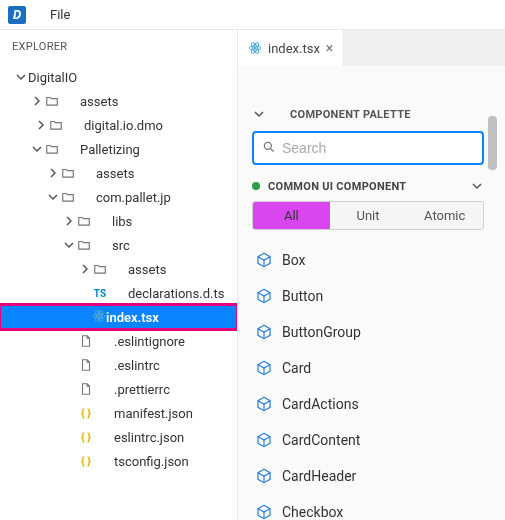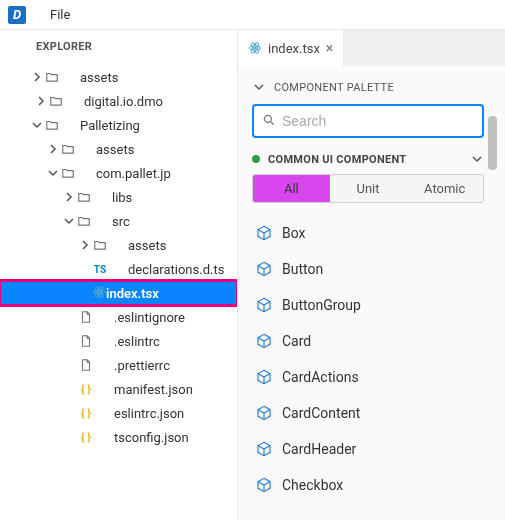--- a/index.html
+++ b/index.html
@@ -44,24 +44,23 @@
 .left {
   width: 238px;
   border-right: 1px solid #e8e8e8;
   display: flex;
   flex-direction: column;
   overflow: hidden;
 }
 .explorer-header {
   padding: 10px 12px 6px 12px;
   font-size: 11px;
-  font-weight: 700;
+  font-weight: 400;
   letter-spacing: 0.3px;
   color: #555;
-  margin-left: 24px;
 }
 .tree {
   flex: 1;
   overflow-y: auto;
   padding: 6px 0 12px 0;
 }
 .tree-row {
   display: flex;
   align-items: center;
   height: 24px;
@@ -134,26 +133,27 @@
 }
 .palette-body {
   flex: 1;
   display: flex;
   flex-direction: column;
   overflow: hidden;
 }
 .palette-header {
   display: flex;
   align-items: center;
-  gap: 8px;
+  gap: 24px;
   font-size: 11px;
-  font-weight: 400;
+  font-weight: 700;
   letter-spacing: 0.3px;
   color: #555;
   margin-bottom: 10px;
+  margin-top: 27px;
 }
 .palette-header .chevron { width: 14px; height: 14px; }
 .search-box {
   height: 34px;
   border: 2px solid #0a84ff;
   border-radius: 4px;
   display: flex;
   align-items: center;
   padding: 0 8px;
   gap: 6px;
@@ -248,20 +248,28 @@
   <div class="logo">D</div>
   <div class="menu-file">File</div>
 </div>
 
 <div class="main">
 
   <div class="left">
     <div class="explorer-header">EXPLORER</div>
     <div class="tree">
 
+      <div class="tree-row" style="padding-left:14px">
+        <span class="chevron">
+            <svg width="10" height="10" viewBox="0 0 10 10">
+              <path d="M1 3 L5 7 L9 3" fill="none" stroke-width="1.5"></path>
+            </svg>
+          </span>
+        <span class="label">DigitalIO</span>
+      </div>
 
       <div class="tree-row" style="padding-left:30px">
         <span class="chevron">
             <svg width="10" height="10" viewBox="0 0 10 10">
               <path d="M3 1 L7 5 L3 9" fill="none" stroke-width="1.5"></path>
             </svg>
           </span>
         <span class="folder-ico">
             <svg width="14" height="14" viewBox="0 0 24 24" fill="none" stroke="currentColor" stroke-width="2">
               <path d="M3 6 L3 19 L21 19 L21 8 L11 8 L9 6 Z"></path>

